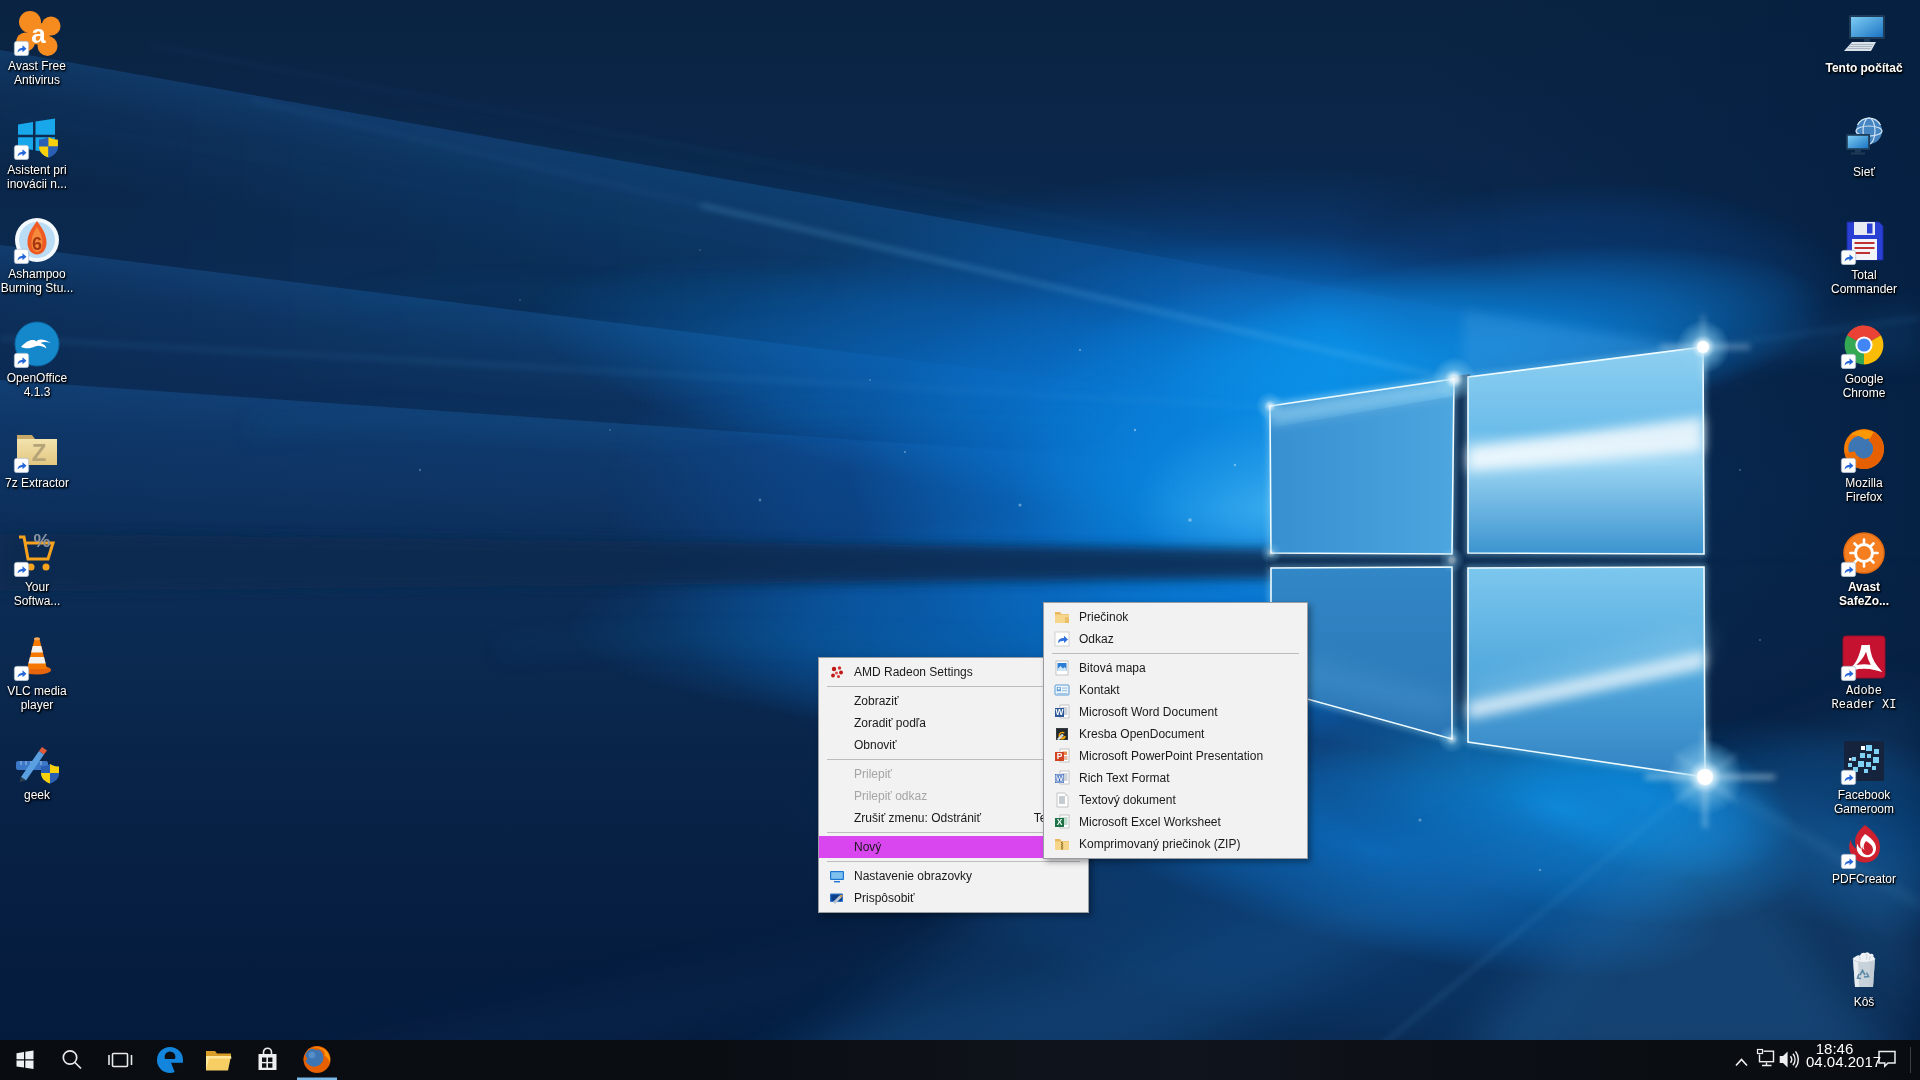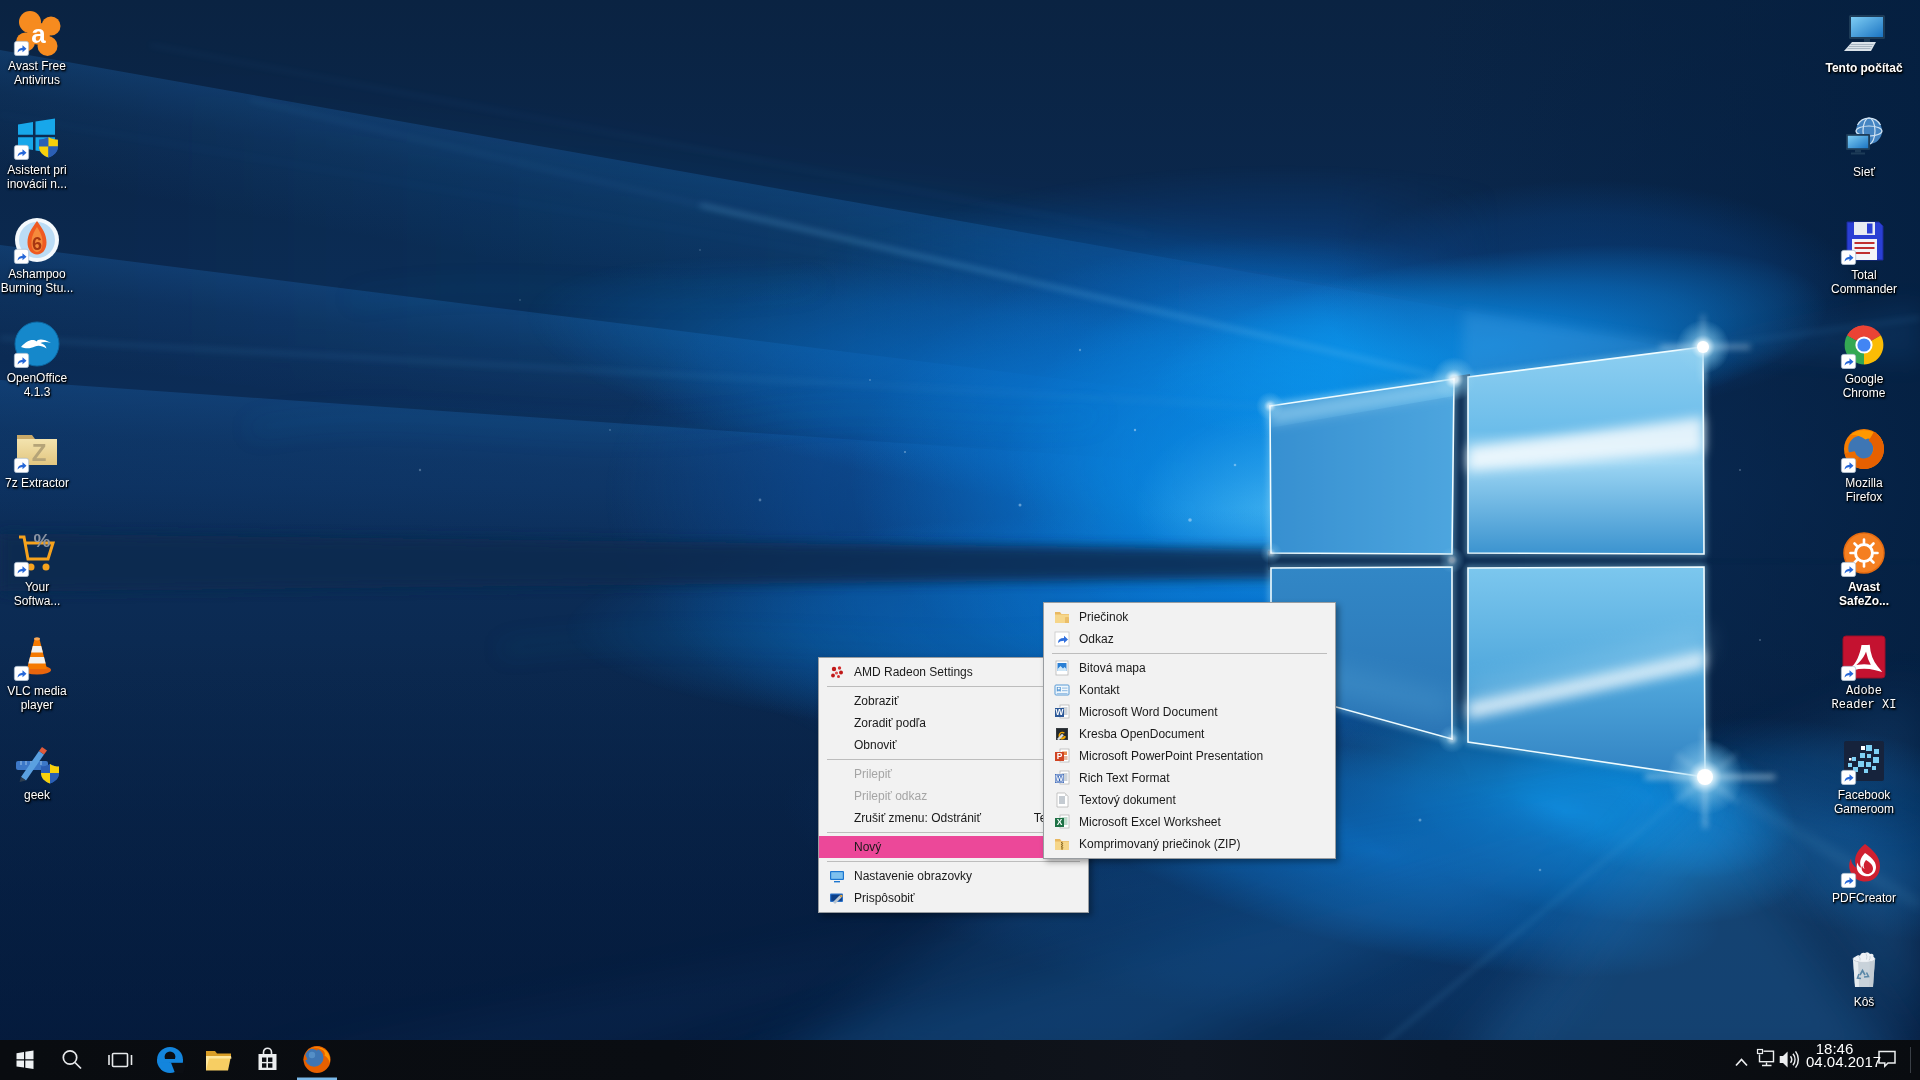--- a/index.html
+++ b/index.html
@@ -8,21 +8,21 @@
 .dicon{position:absolute;width:96px;text-align:center;}
 .dicon svg{display:block;margin:0 auto;}
 .dlabel{margin-top:4px;color:#fff;font-size:12px;line-height:13.5px;text-shadow:1px 1px 1px rgba(0,0,0,.95),0 0 3px rgba(0,0,0,.8),1px 2px 2px rgba(0,0,0,.7);}
 
 .menu{position:absolute;background:#f2f2f2;border:1px solid #999da1;box-shadow:3px 3px 6px rgba(0,0,0,.35);padding:3px 0;font-size:12px;color:#1a1a1a;}
 .mi{height:22px;line-height:22px;position:relative;padding-left:35px;white-space:nowrap;}
 .mi .ic{position:absolute;left:10px;top:3px;width:16px;height:16px;}
 .mi .acc{position:absolute;right:18px;top:0;}
 .mi .arr{position:absolute;right:9px;top:5px;}
 .mi.dis{color:#a5a5a5;}
-.mi.hl{background:#ec4899;}
+.mi.hl{background:#d946ef;}
 .msep{height:1px;background:#bdbdbd;margin:3px 8px 3px 8px;}
 
 #taskbar{position:absolute;left:0;top:1040px;width:1920px;height:40px;background:linear-gradient(90deg,#090c10 0%,#0a0d12 35%,#0e1219 52%,#10141c 62%,#0c0f15 75%,#090c10 100%);}
 #clock{position:absolute;left:1806px;top:1042px;width:57px;text-align:center;color:#fff;font-size:15px;line-height:13px;}
 </style></head>
 <body>
 <div id="desk">
 <svg id="wall" width="1920" height="1080" viewBox="0 0 1920 1080">
 <defs>
 <filter id="b3" x="-50%" y="-50%" width="200%" height="200%">
@@ -511,21 +511,21 @@
             <rect x="32" y="29" width="4" height="4"></rect>
 </g>
 <g fill="#ffffff">
             <rect x="21" y="9" width="4" height="4"></rect>
             <rect x="9" y="21" width="2.5" height="2.5"></rect>
           </g>
 <use href="#shc" x="1" y="33"></use>
 </svg>
 <div class="dlabel">Facebook<br>Gameroom</div>
 </div>
-<div class="dicon" style="left:1816px;top:840px;">
+<div class="dicon" style="left:1816px;top:821px;">
 <svg width="48" height="48" viewBox="0 0 48 48">
 <path d="M25,4 C15,12 13,20 17,28 C13,26 11,22.5 11,18.5 C6.5,27 11,38.5 21,41 C31,43.5 40,37 40,26.5 C40,15.5 32,9.5 25,4 Z" fill="#cf2030"></path>
 <path d="M25,13 C20,18 19,23 21.5,28 C19,26.8 17.8,24.8 17.7,22.4 C15,27.6 18,34.5 24.2,36 C30.5,37.5 36,33.5 36,27 C36,20.5 30,16.5 25,13 Z" fill="#fff"></path>
 <path d="M26,20 C23.5,23 23,26 24.5,29 C23,28.3 22.2,27 22.2,25.6 C20.6,28.8 22.4,32.8 26,33.7 C29.7,34.6 33,32.2 33,28.4 C33,24.5 29,22 26,20 Z" fill="#cf2030"></path>
 <use href="#shc" x="1" y="33"></use>
 </svg>
 <div class="dlabel">PDFCreator</div>
 </div>
 <div class="dicon" style="left:1816px;top:944px;">
 <svg width="48" height="48" viewBox="0 0 48 48">
@@ -576,21 +576,21 @@
             <rect x="2.2" y="4.2" width="11.6" height="6.6" fill="#7ec1ee"></rect>
             <rect x="5" y="13" width="6" height="1.4" fill="#1c76d0"></rect>
           </svg></span>Nastavenie obrazovky</div>
  <div class="mi"><span class="ic"><svg width="16" height="16" viewBox="0 0 16 16">
             <rect x="1" y="3.5" width="13" height="8.5" rx="1" fill="#2a70c8"></rect>
             <rect x="2.2" y="4.7" width="10.6" height="6.1" fill="#0c3f88"></rect>
             <path d="M4,12 L10.5,5.5 L12.5,7.5 L6,14 Z" fill="#b8c4d0"></path>
             <path d="M10.5,5.5 L12.5,7.5 L13.5,6.5 Q14,4.5 12,5 Z" fill="#e8a33a"></path>
           </svg></span>Prispôsobiť</div>
 </div>
-<div class="menu" id="menu2" style="left:1043px;top:602px;width:293px;">
+<div class="menu" id="menu2" style="left:1043px;top:602px;width:265px;">
  <div class="mi"><span class="ic"><svg width="16" height="16" viewBox="0 0 16 16">
             <path d="M1,3 h5 l1.5,2 H15 v9 H1 Z" fill="#e9b860"></path>
             <path d="M1,5.5 H15 V14 H1 Z" fill="#f6d68a"></path>
             <path d="M11,9 v5 h4 V9 q0,-1 -1,-1 h-2 q-1,0 -1,1" fill="#e9b860" opacity=".8"></path>
           </svg></span>Priečinok</div>
  <div class="mi"><span class="ic"><svg width="16" height="16" viewBox="0 0 16 16">
             <rect x="1" y="1" width="14" height="14" fill="#fff" stroke="#c8c8c8" stroke-width=".8"></rect>
             <path d="M4,12 q0,-5 6,-5 v-2.2 l4,3.6 -4,3.6 V9.8 q-4,0 -6,2.2" fill="#2f6fdd"></path>
           </svg></span>Odkaz</div>
  <div class="msep"></div>

